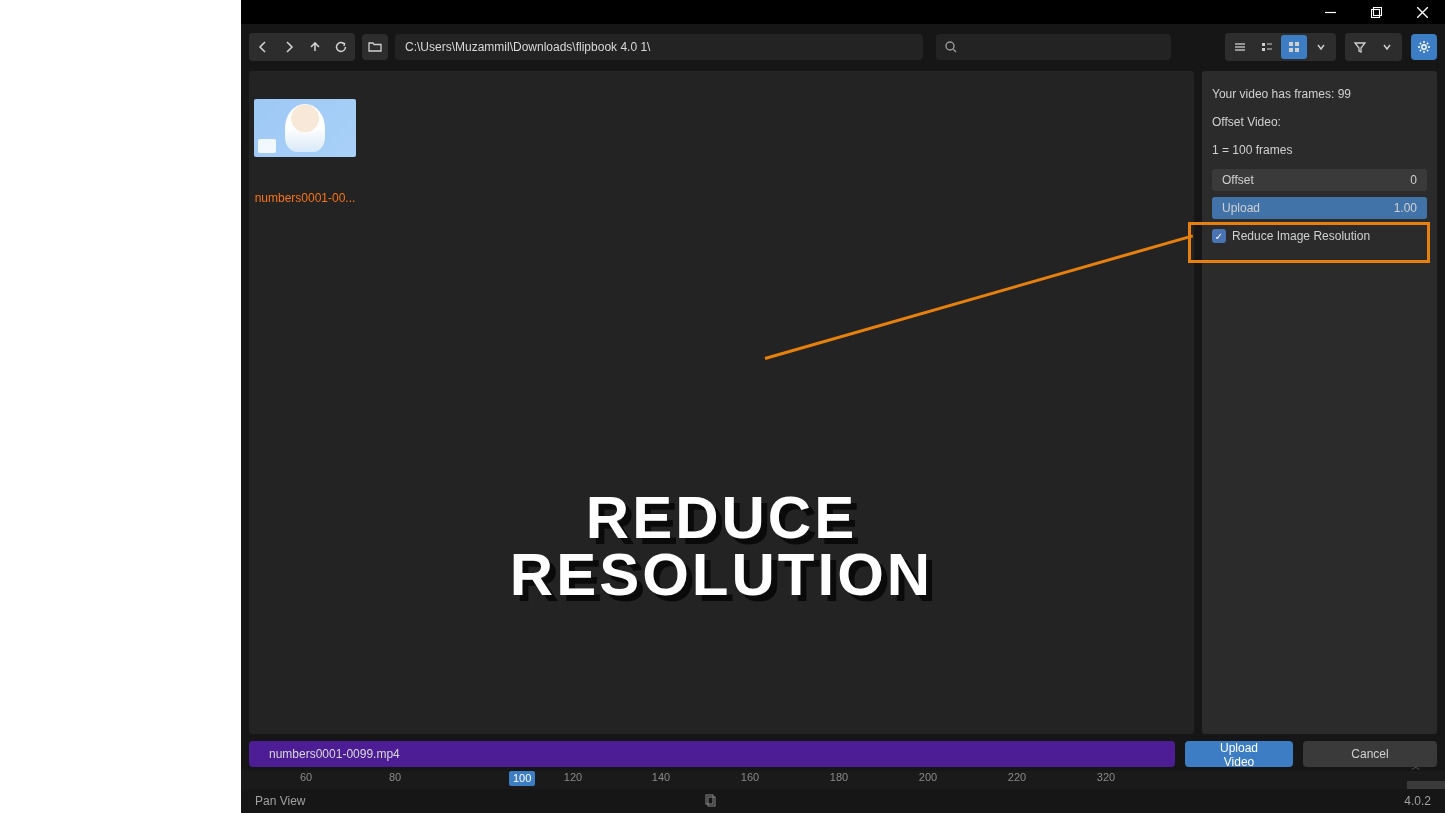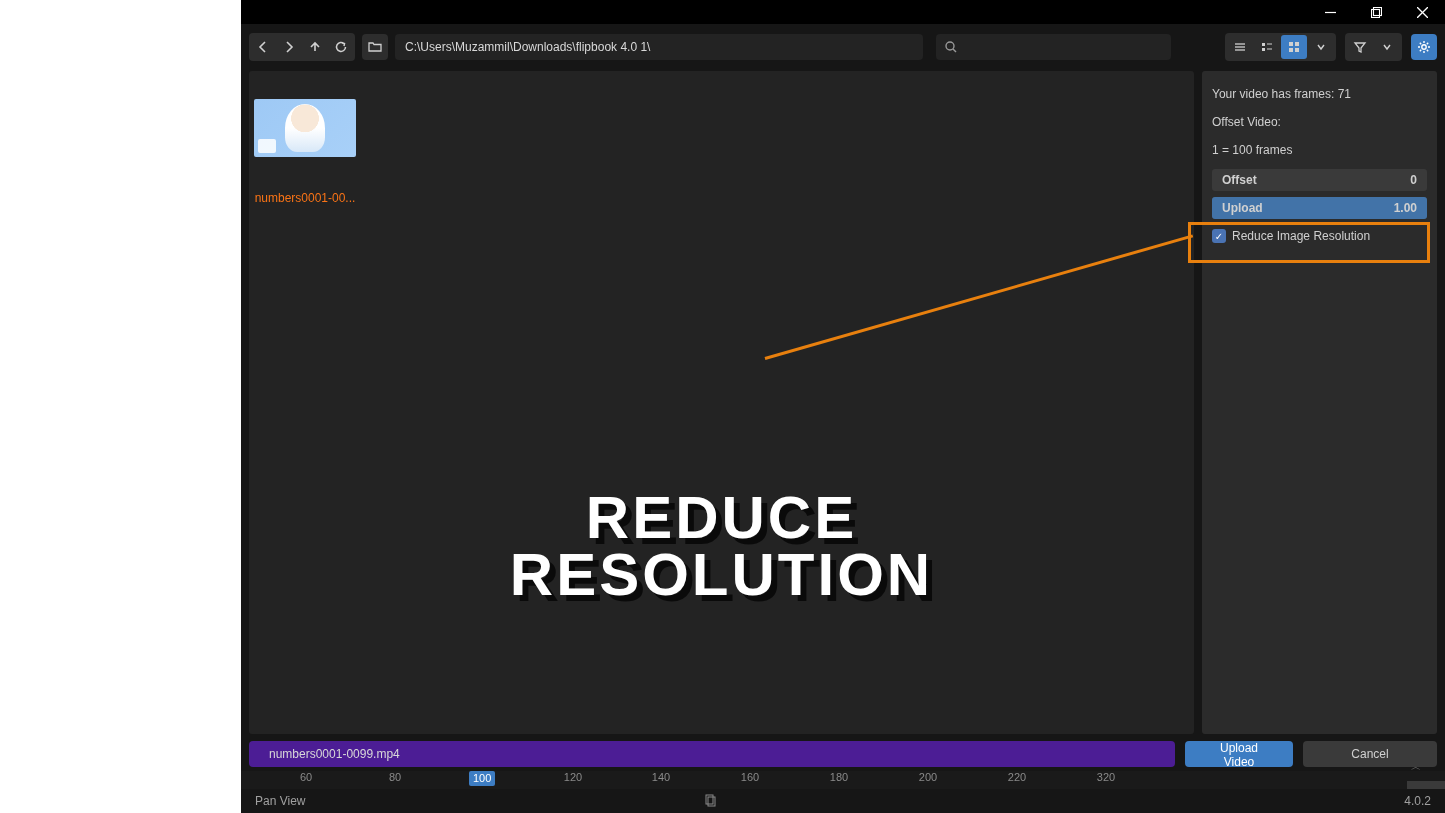--- a/index.html
+++ b/index.html
@@ -26,34 +26,34 @@
     .thumb { position: absolute; left: 0px; top: 28px; width: 112px; }
     .thumb-img { width: 102px; height: 58px; margin: 0 auto; background: linear-gradient(135deg,#9ec9f5 0%,#a8d0f8 100%); border-radius: 2px; position: relative; display: flex; align-items: center; justify-content: center; }
     .thumb-img::before { content: ''; width: 40px; height: 48px; background: radial-gradient(circle at 50% 30%, #f8e8d8 0%, #f8e8d8 35%, transparent 36%), linear-gradient(180deg, #fff 50%, #d8e8f8 100%); border-radius: 50% 50% 30% 30%; }
     .film-icon { position: absolute; left: 4px; bottom: 4px; width: 18px; height: 14px; background: #fff; opacity: 0.85; border-radius: 2px; }
     .thumb-label { text-align: center; color: #f97316; font-size: 12px; margin-top: 34px; white-space: nowrap; overflow: hidden; text-overflow: ellipsis; }
     .right-panel { width: 235px; background: #2b2b2b; margin: 2px 8px 2px 0; border-radius: 3px; padding: 14px 10px; color: #d0d0d0; font-size: 12px; }
     .panel-text { margin-bottom: 10px; line-height: 1.5; }
     .slider-row { height: 22px; background: #3a3a3a; border-radius: 3px; display: flex; align-items: center; padding: 0 10px; justify-content: space-between; margin-bottom: 6px; position: relative; overflow: hidden; }
     .slider-row .fill { position: absolute; left: 0; top: 0; bottom: 0; background: #4a6787; width: 0; }
     .slider-row.speed .fill { width: 100%; background: #4273a8; }
-    .slider-row span { position: relative; z-index: 1; font-weight: bold; }
+    .slider-row span { position: relative; z-index: 1; }
     .checkbox-row { display: flex; align-items: center; gap: 6px; padding: 4px 0; }
     .checkbox-row .cb { width: 14px; height: 14px; background: #4a73b3; border-radius: 3px; display: flex; align-items: center; justify-content: center; color: #fff; font-size: 10px; }
     .highlight-box { position: absolute; border: 3px solid #e8800e; pointer-events: none; z-index: 20; }
     .highlight-line { position: absolute; background: #e8800e; height: 3px; transform-origin: left center; pointer-events: none; z-index: 19; }
     .overlay-text { position: absolute; left: 50%; transform: translateX(-50%); color: #fff; font-weight: 900; font-size: 60px; letter-spacing: 3px; line-height: 0.95; text-align: center; text-shadow: 6px 6px 0px rgba(0,0,0,0.7); font-family: 'Arial Black', sans-serif; pointer-events: none; z-index: 15; }
     .bottom-row { height: 35px; display: flex; align-items: center; padding: 0 8px; gap: 10px; }
     .filename-input { flex: 1; height: 26px; background: #4c1d95; border: none; border-radius: 4px; color: #d8d8d8; padding: 0 20px; font-size: 12px; outline: none; }
     .btn { height: 26px; padding: 0 28px; border-radius: 4px; border: none; font-size: 12px; cursor: pointer; color: #fff; }
     .btn-primary { background: #3d7dc3; width: 108px; }
     .btn-secondary { background: #3a3a3a; color: #d0d0d0; width: 134px; }
     .timeline { height: 18px; background: #1a1a1a; position: relative; display: flex; align-items: flex-start; color: #8a8a8a; font-size: 11px; }
     .timeline .tick { position: absolute; top: 0; transform: translateX(-50%); }
-    .timeline .marker { position: absolute; top: 0; height: 15px; background: #3d7dc3; color: #fff; padding: 0 4px; border-radius: 2px; font-size: 11px; line-height: 15px; }
+    .timeline .marker { position: absolute; top: 0; height: 15px; background: #3d7dc3; color: #fff; padding: 0 4px; border-radius: 2px; font-size: 11px; line-height: 15px; margin-left: 40px; }
     .timeline .scroll-h { position: absolute; right: 0; bottom: 0; height: 8px; width: 38px; background: #3a3a3a; }
     .timeline .scroll-v { position: absolute; right: 22px; top: -11px; width: 12px; height: 12px; color: #8a8a8a; font-size: 10px; }
     .statusbar { height: 24px; background: #161616; display: flex; align-items: center; padding: 0 14px; color: #a0a0a0; font-size: 12px; }
     .statusbar .ver { margin-left: auto; }
     .statusbar .copy-icon { position: absolute; left: 462px; color: #8a8a8a; }
   </style>
 </head>
 <body>
 
 <div class="left-blank"></div>
@@ -174,21 +174,21 @@
         <div class="thumb-label">numbers0001-00...</div>
       </div>
 
       <div class="overlay-text" style="top:418px;">
         <div>REDUCE</div>
         <div>RESOLUTION</div>
       </div>
     </div>
 
     <div class="right-panel">
-      <div class="panel-text">Your video has frames: 71</div>
+      <div class="panel-text">Your video has frames: 99</div>
       <div class="panel-text">Offset Video:</div>
       <div class="panel-text">1 = 100 frames</div>
       <div class="slider-row">
         <div class="fill"></div>
         <span>Offset</span>
         <span>0</span>
       </div>
       <div class="slider-row speed">
         <div class="fill"></div>
         <span>Upload</span>

